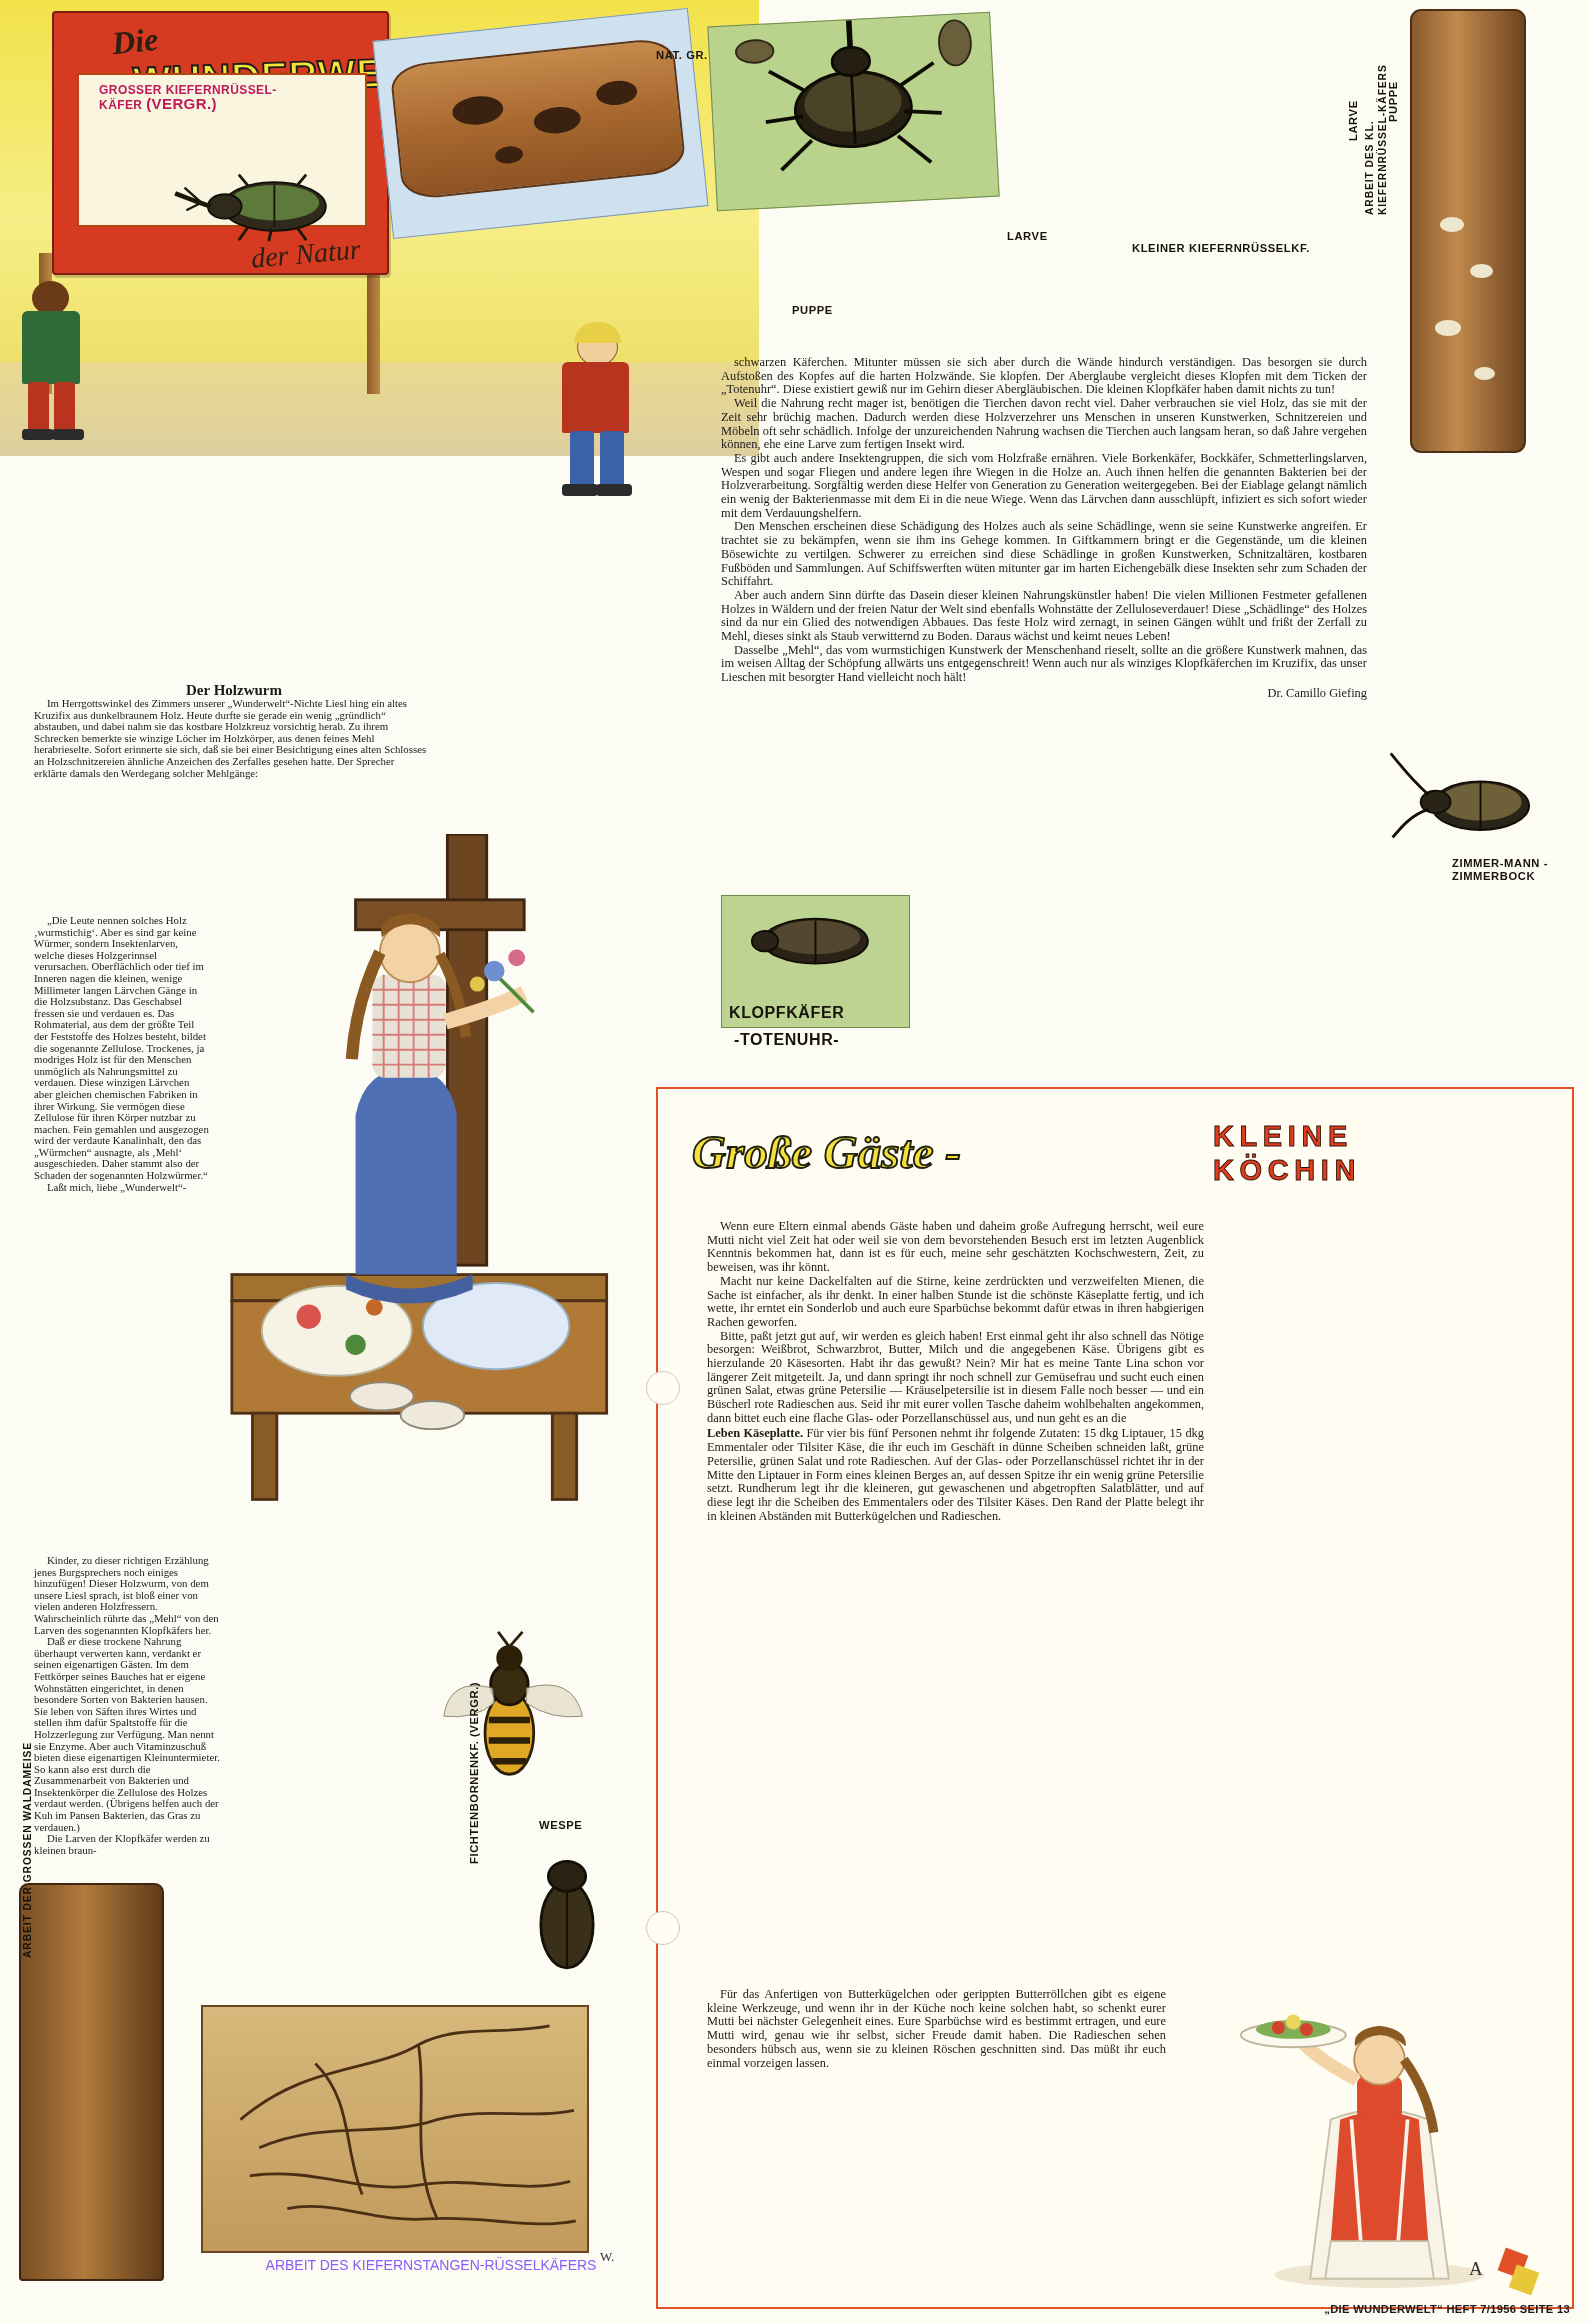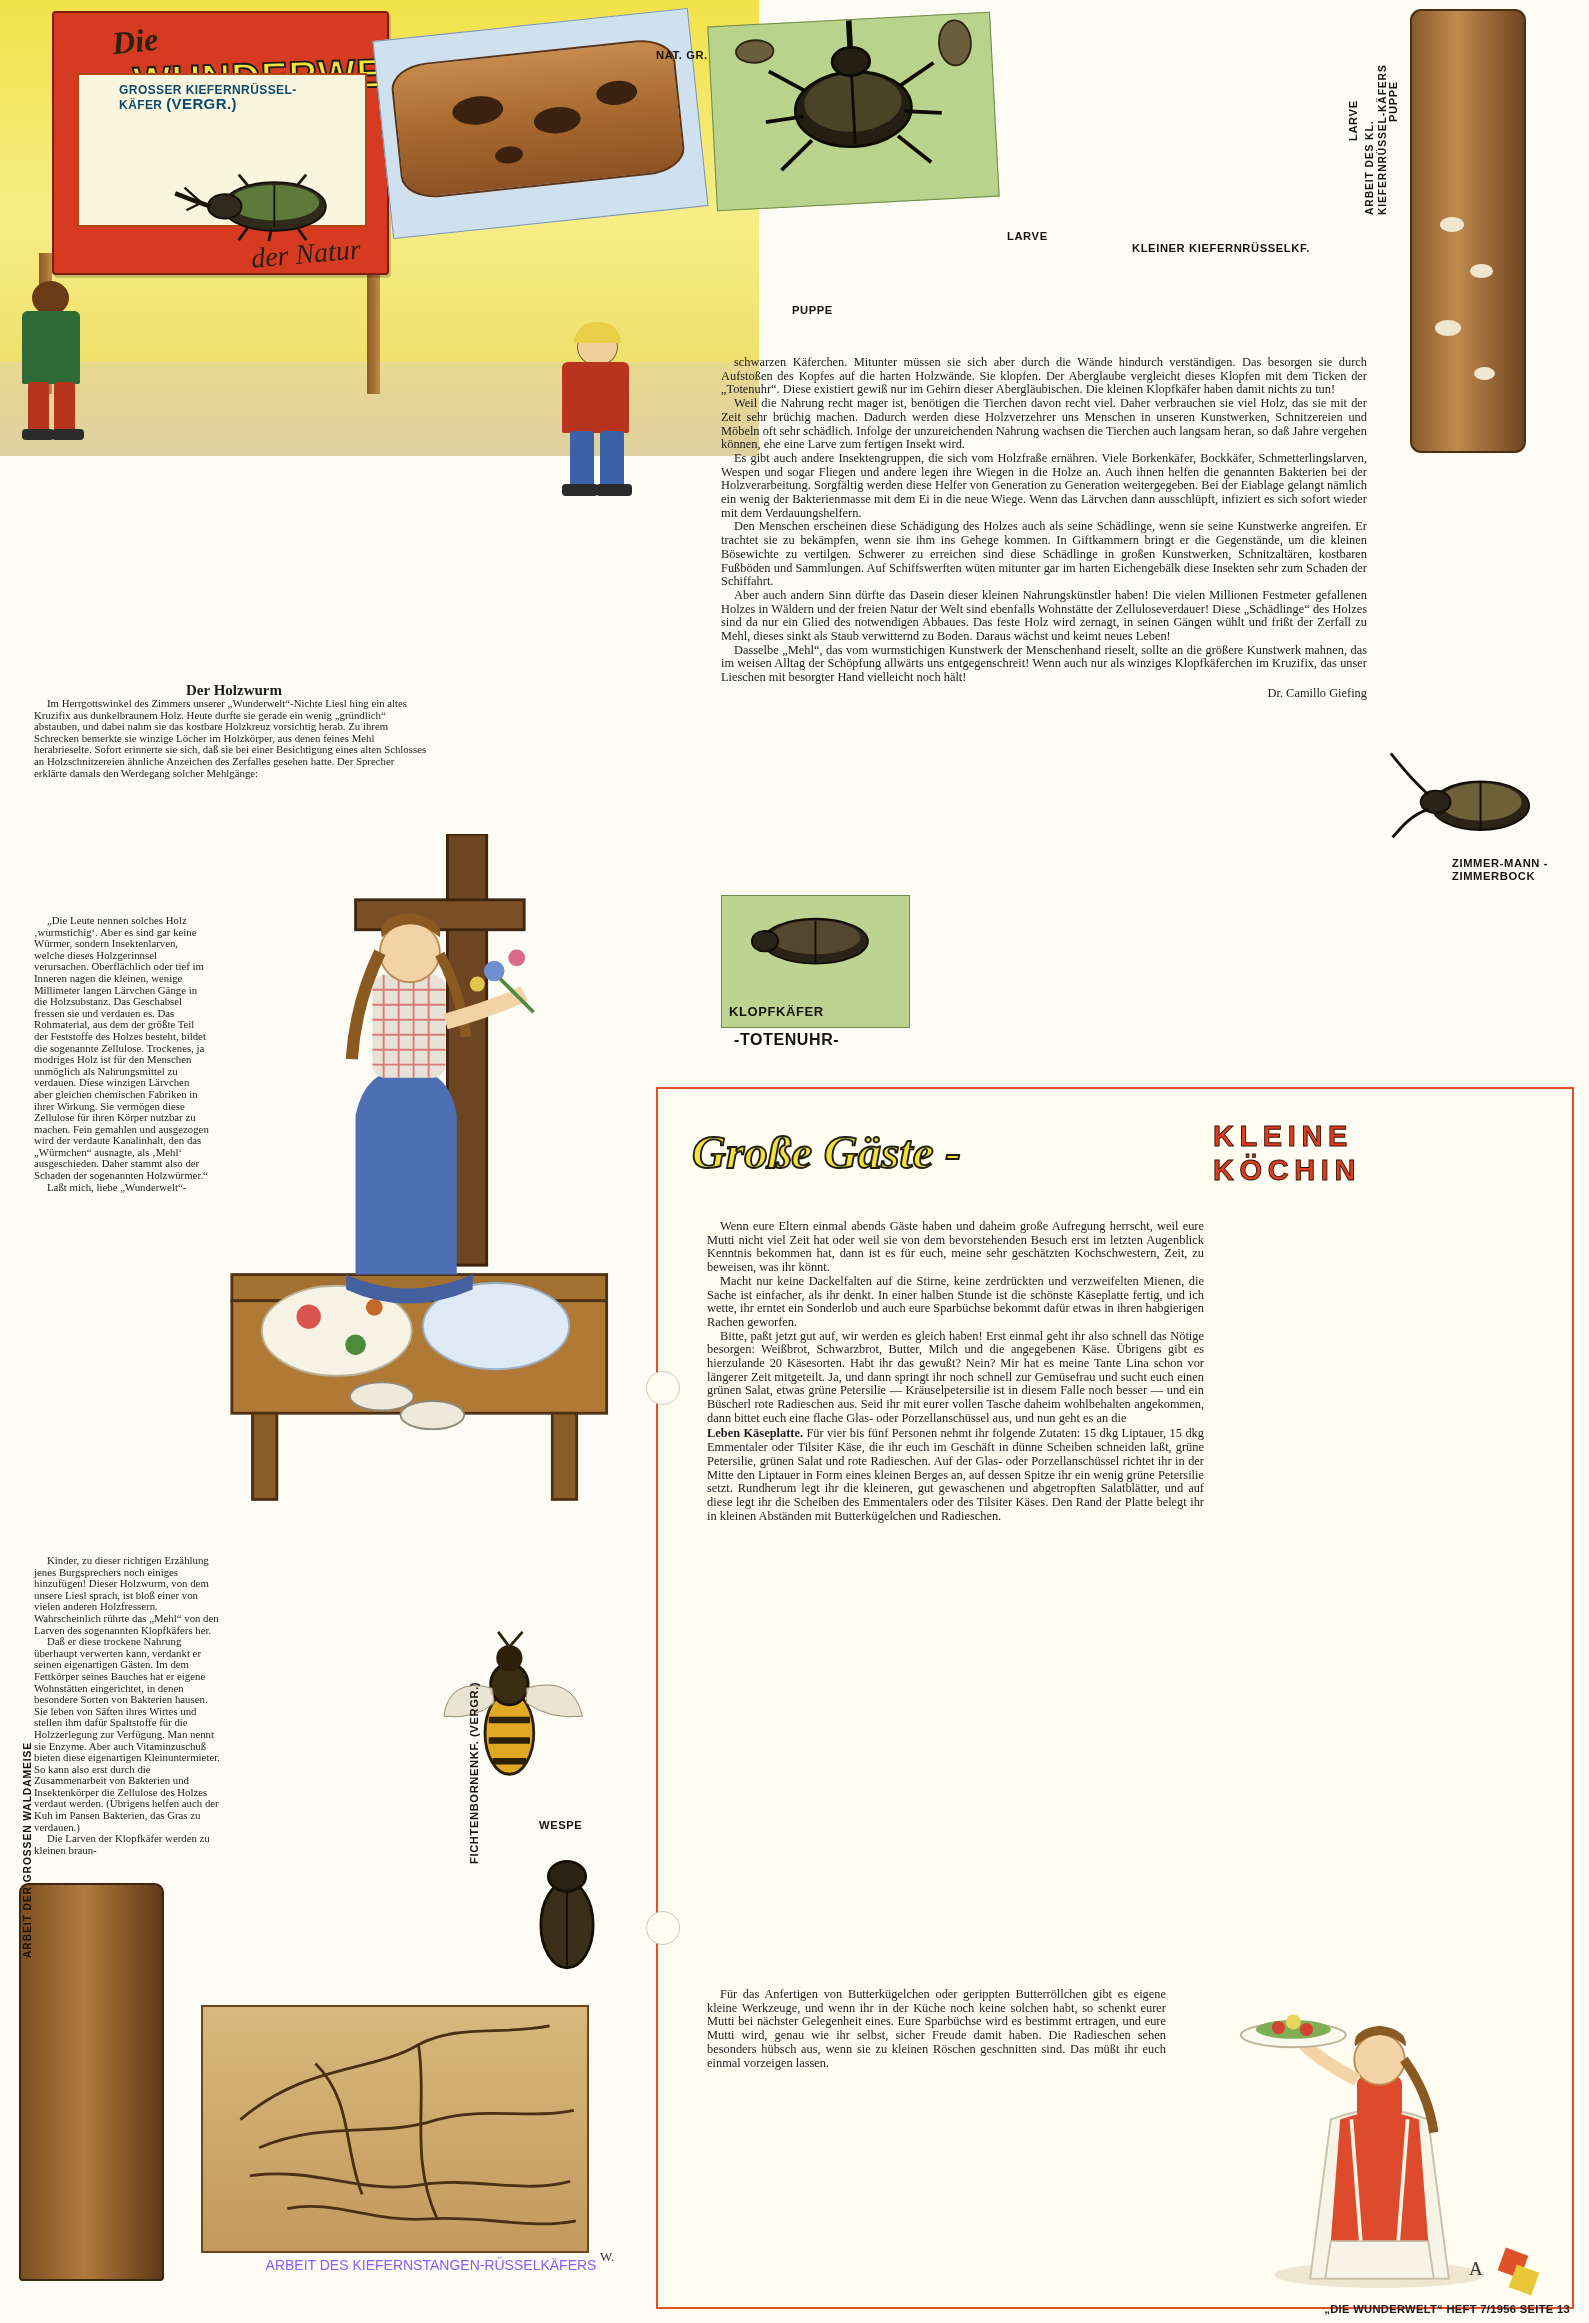--- a/index.html
+++ b/index.html
@@ -27,21 +27,21 @@
      background:linear-gradient(180deg,#f2e24a 0%,#f6ee86 60%,#efe06a 100%); }
   #banner-ground { position:absolute; left:0; top:362px; width:759px; height:94px;
      background:linear-gradient(180deg,#e9d98f 0%, #ded0a0 100%); }
   #poster-frame { position:absolute; left:52px; top:11.2px; width:333px; height:260px;
      background:#d63b21; border:2.8px solid #7e1e10; border-radius:3.7px;
      box-shadow:1.9px 2.8px 0 rgba(0,0,0,.2); }
   #poster-inner { position:absolute; left:22.5px; top:60px; width:286px; height:150px;
      background:#faf5df; border:2.8px solid #b0480f; }
   #poster-caption { position:absolute; left:20.6px; top:7.5px; width:244px;
      font-family:"Liberation Sans", sans-serif; font-weight:bold; font-size:12px;
-     color:#0c4a6e; line-height:14px; letter-spacing:0.4px;margin-left:20px; }
+     color:#be185d; line-height:14px; letter-spacing:0.4px; }
   #poster-caption .sm { font-size:15px; }
   .die-word { position:absolute; left:58px; top:9.4px; font-family:"Liberation Serif", serif;
      font-style:italic; font-weight:bold; font-size:32px; color:#2b2014;
      transform:rotate(-6deg); }
   #wunderwelt-word { position:absolute; left:79px; top:41px;
      font-family:"Liberation Sans", sans-serif; font-weight:bold; font-size:40px;
      color:#f5e33c; -webkit-text-stroke:1.9px #1b1b1b; letter-spacing:0.9px;
      transform:rotate(-2deg); }
   #dernatur-word { position:absolute; left:197px; top:225px;
      font-family:"Liberation Serif", serif; font-style:italic; font-size:28px;
@@ -260,21 +260,21 @@
   </div>
 
   <div id="klopf-box">
     <svg viewBox="0 0 200 100" width="187" height="94">
       <ellipse cx="100" cy="48" rx="56" ry="24" fill="#2a2418" stroke="#100c05" stroke-width="2"></ellipse>
       <ellipse cx="100" cy="44" rx="48" ry="18" fill="#534731"></ellipse>
       <path d="M100 26 L100 72" stroke="#100c05" stroke-width="2"></path>
       <ellipse cx="46" cy="48" rx="14" ry="11" fill="#2a2418" stroke="#100c05" stroke-width="2"></ellipse>
     </svg>
   </div>
-  <div class="abs label-sans" style="left:729px; top:1004px; font-size:13px;">KLOPFKÄFER</div>
+  <div class="abs label-sans" style="left:729px; top:1004px; font-size:16px;">KLOPFKÄFER</div>
   <div class="abs label-sans" style="left:734px; top:1031px; font-size:16px;">-TOTENUHR-</div>
 
   <h2 id="col-left-head">Der Holzwurm</h2>
   <div id="col-left-text" class="tiny">
     <p>Im Herrgottswinkel des Zimmers unserer „Wunderwelt“-Nichte Liesl hing ein altes Kruzifix aus dunkelbraunem Holz. Heute durfte sie gerade ein wenig „gründlich“ abstauben, und dabei nahm sie das kostbare Holzkreuz vorsichtig herab. Zu ihrem Schrecken bemerkte sie winzige Löcher im Holzkörper, aus denen feines Mehl herabrieselte. Sofort erinnerte sie sich, daß sie bei einer Besichtigung eines alten Schlosses an Holzschnitzereien ähnliche Anzeichen des Zerfalles gesehen hatte. Der Sprecher erklärte damals den Werdegang solcher Mehlgänge:</p>
   </div>
   <div id="col-left-narrow" class="tiny">
     <p>„Die Leute nennen solches Holz ‚wurmstichig‘. Aber es sind gar keine Würmer, sondern Insektenlarven, welche dieses Holzgerinnsel verursachen. Oberflächlich oder tief im Inneren nagen die kleinen, wenige Millimeter langen Lärvchen Gänge in die Holzsubstanz. Das Geschabsel fressen sie und verdauen es. Das Rohmaterial, aus dem der größte Teil der Feststoffe des Holzes besteht, bildet die sogenannte Zellulose. Trockenes, ja modriges Holz ist für den Menschen unmöglich als Nahrungsmittel zu verdauen. Diese winzigen Lärvchen aber gleichen chemischen Fabriken in ihrer Wirkung. Sie vermögen diese Zellulose für ihren Körper nutzbar zu machen. Fein gemahlen und ausgezogen wird der verdaute Kanalinhalt, den das „Würmchen“ ausnagte, als ‚Mehl‘ ausgeschieden. Daher stammt also der Schaden der sogenannten Holzwürmer.“</p>
     <p>Laßt mich, liebe „Wunderwelt“-</p>
   </div>

